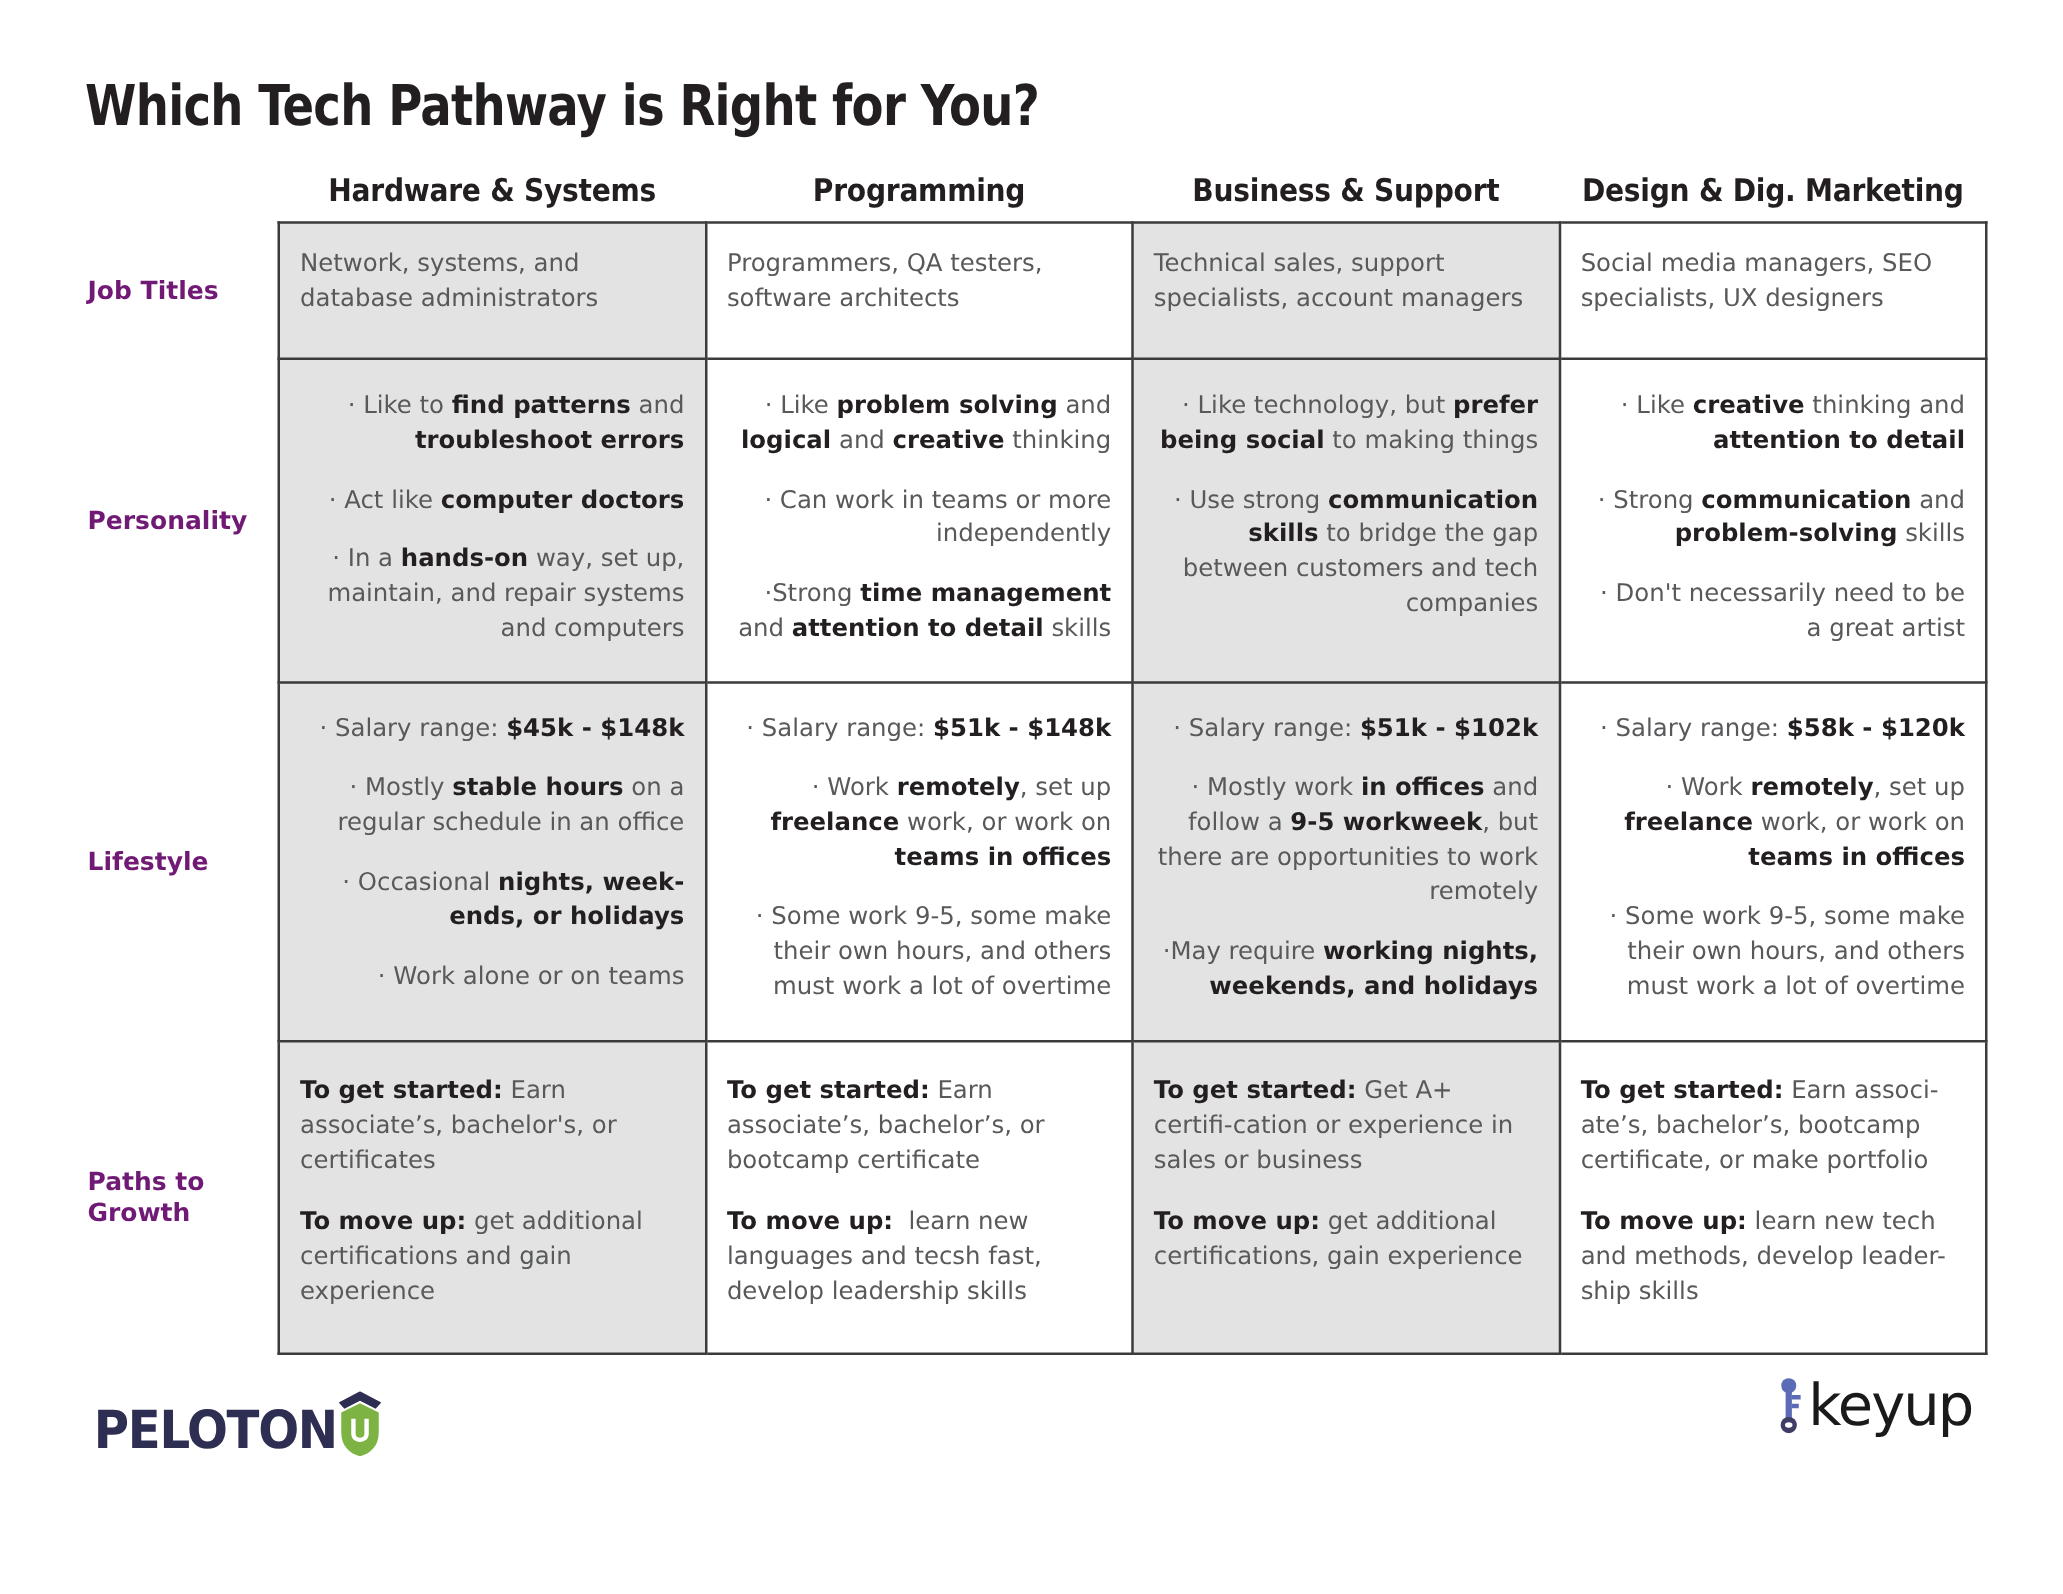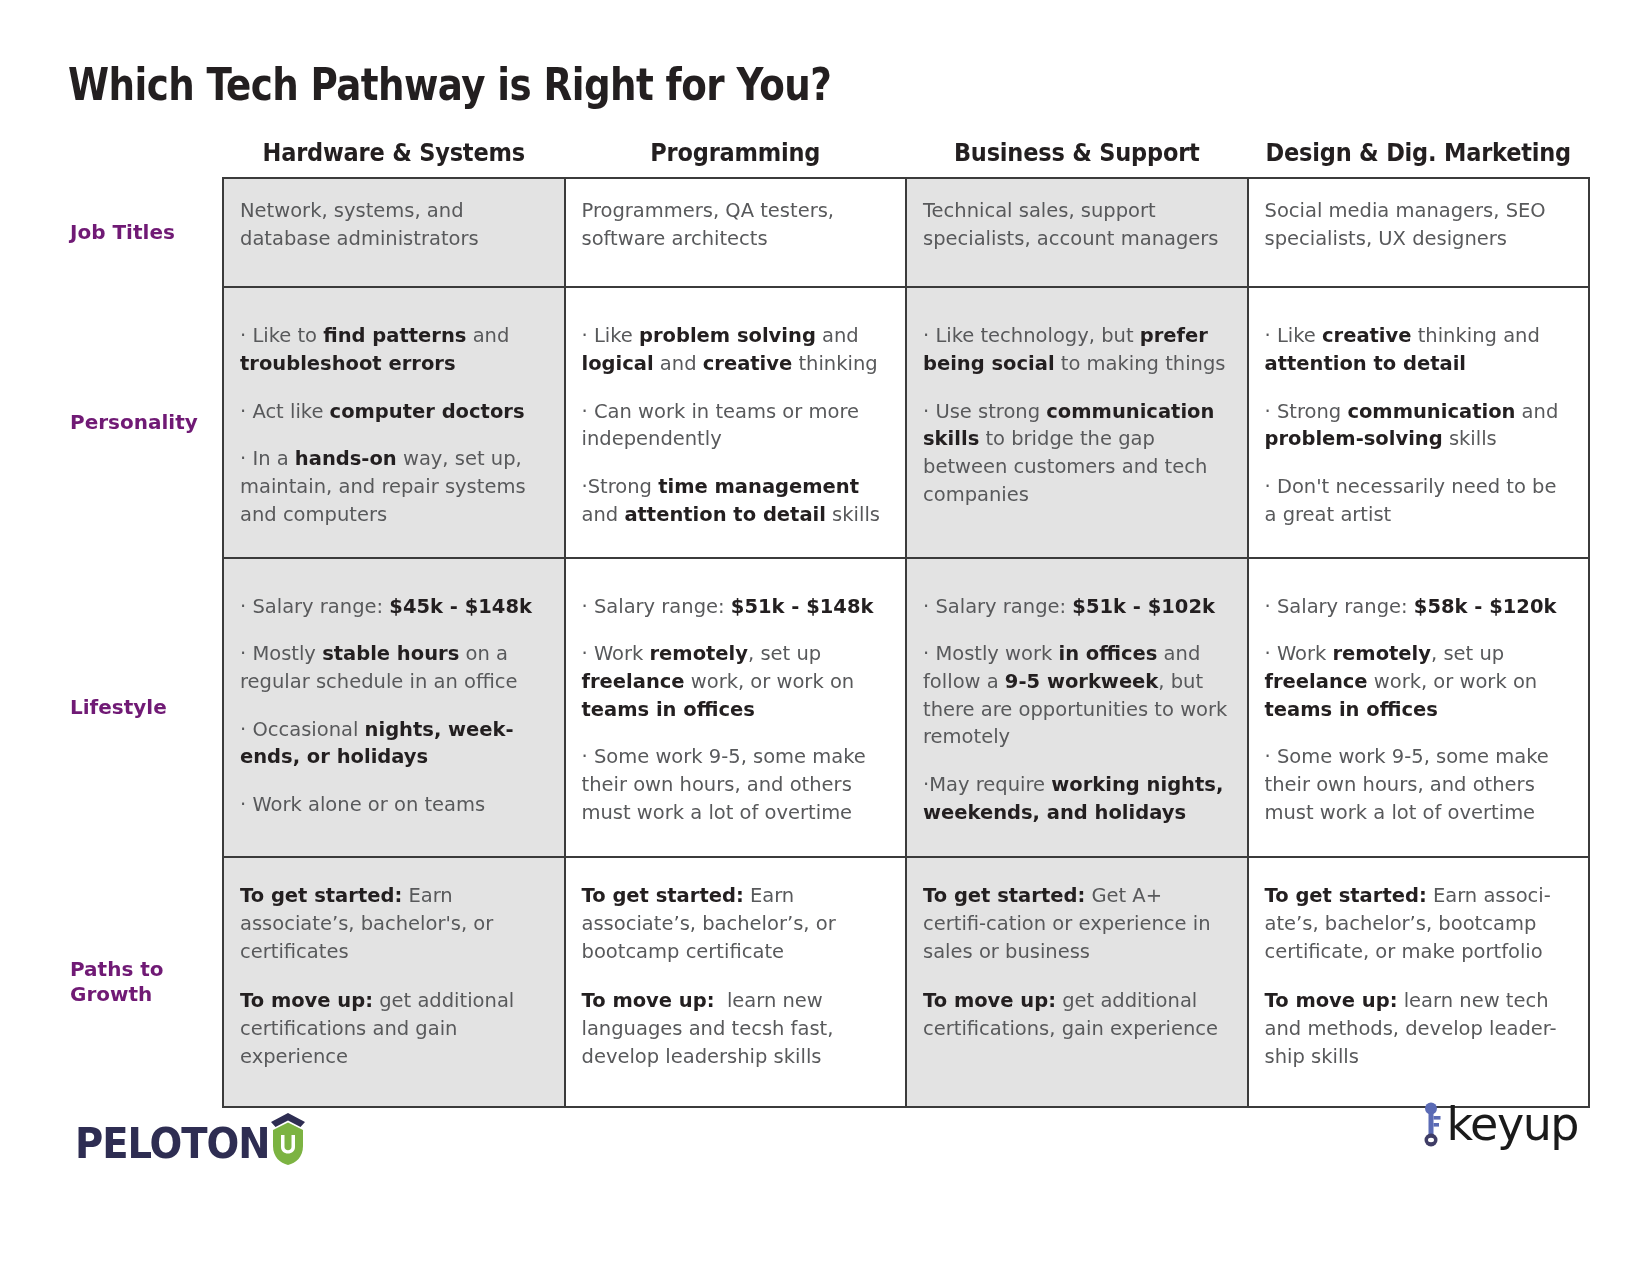--- a/index.html
+++ b/index.html
@@ -93,21 +93,21 @@
     color: #58595b;
     background: #ffffff;
   }
   td.cell.shaded { background: #e3e3e3; }
 
   td.cell b, td.cell strong {
     color: #231f20;
     font-weight: bold;
   }
 
-  .bullet-block { margin: 12px 0 20px 0; }
+  .bullet-block { margin: 0 0 20px 0; text-align: right; }
   .bullet-block:last-child { margin-bottom: 0; }
 
   .para { margin: 0 0 22px 0; }
   .para:last-child { margin-bottom: 0; }
 
   
   tr.row-jobtitles td.cell { padding-bottom: 34px; margin-left: 40px; }
   tr.row-personality td.cell { padding-top: 22px; padding-bottom: 28px; }
   tr.row-lifestyle td.cell { padding-top: 22px; padding-bottom: 30px; }
   tr.row-paths td.cell { padding-top: 24px; padding-bottom: 36px; }

